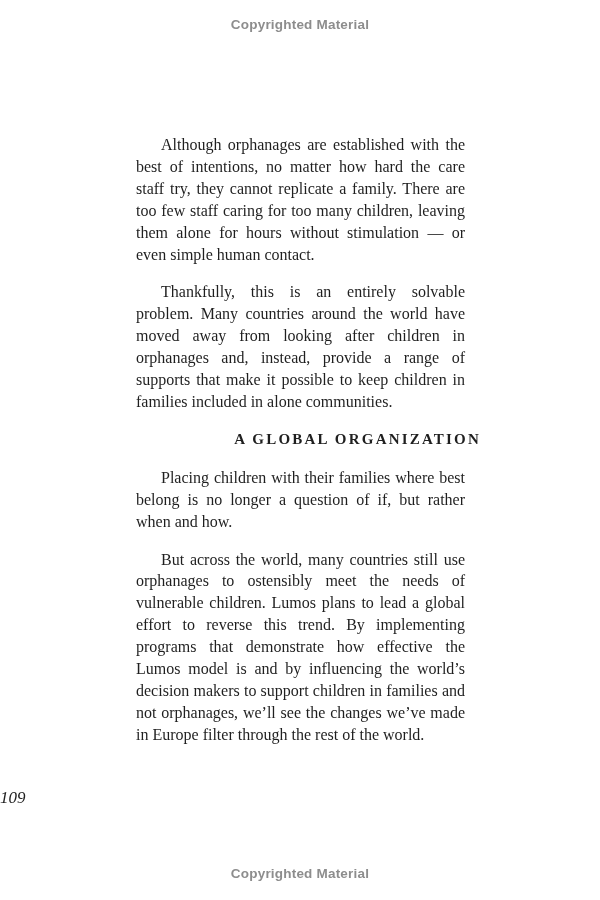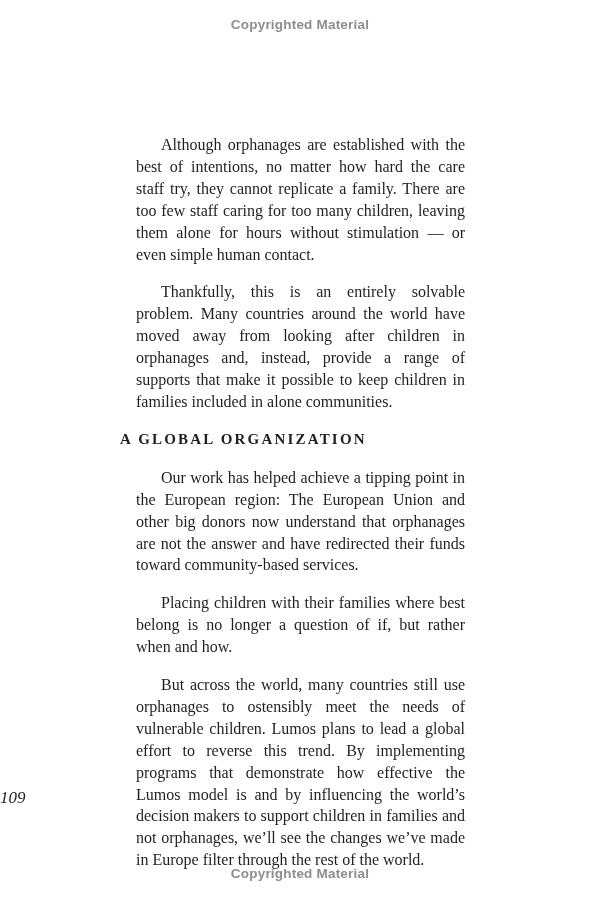--- a/index.html
+++ b/index.html
@@ -38,21 +38,21 @@
     text-justify: inter-word;
   }
   .text-block p {
     text-indent: 25px;
     margin: 16px;
   }
   .section-heading {
     font-size: 15px;
     font-weight: bold;
     letter-spacing: 2.2px;
-    text-align: left;
+    text-align: right;
     text-indent: 0;
     color: #1f1f1f;
     margin: 15px 0 4px 0;
     font-family: "Liberation Serif", serif;
   }
   .page-number {
     position: absolute;
     top: 788px;
     left: 0; width: 100%;
     font-style: italic;
@@ -67,21 +67,20 @@
 <div class="page">
 
   <div class="banner banner-top">Copyrighted Material</div>
 
   <div class="text-block">
     <p>Although orphanages are established with the best of intentions, no matter how hard the care staff try, they cannot replicate a family. There are too few staff caring for too many children, leaving them alone for hours without stimulation — or even simple human contact.</p>
     <p>Thankfully, this is an entirely solvable problem. Many countries around the world have moved away from looking after children in orphanages and, instead, provide a range of supports that make it possible to keep children in families included in alone communities.</p>
 
     <h2 class="section-heading">A GLOBAL ORGANIZATION</h2>
 
-    <p>Our work has helped achieve a tipping point in the European region: The European Union and other big donors now understand that orphanages are not the answer and have redirected their funds toward community-based services.</p>
     <p>Placing children with their families where best belong is no longer a question of if, but rather when and how.</p>
     <p>But across the world, many countries still use orphanages to ostensibly meet the needs of vulnerable children. Lumos plans to lead a global effort to reverse this trend. By implementing programs that demonstrate how effective the Lumos model is and by influencing the world’s decision makers to support children in families and not orphanages, we’ll see the changes we’ve made in Europe filter through the rest of the world.</p>
   </div>
 
   <div class="page-number">109</div>
 
   <div class="banner banner-bottom">Copyrighted Material</div>
 
 </div>
 

